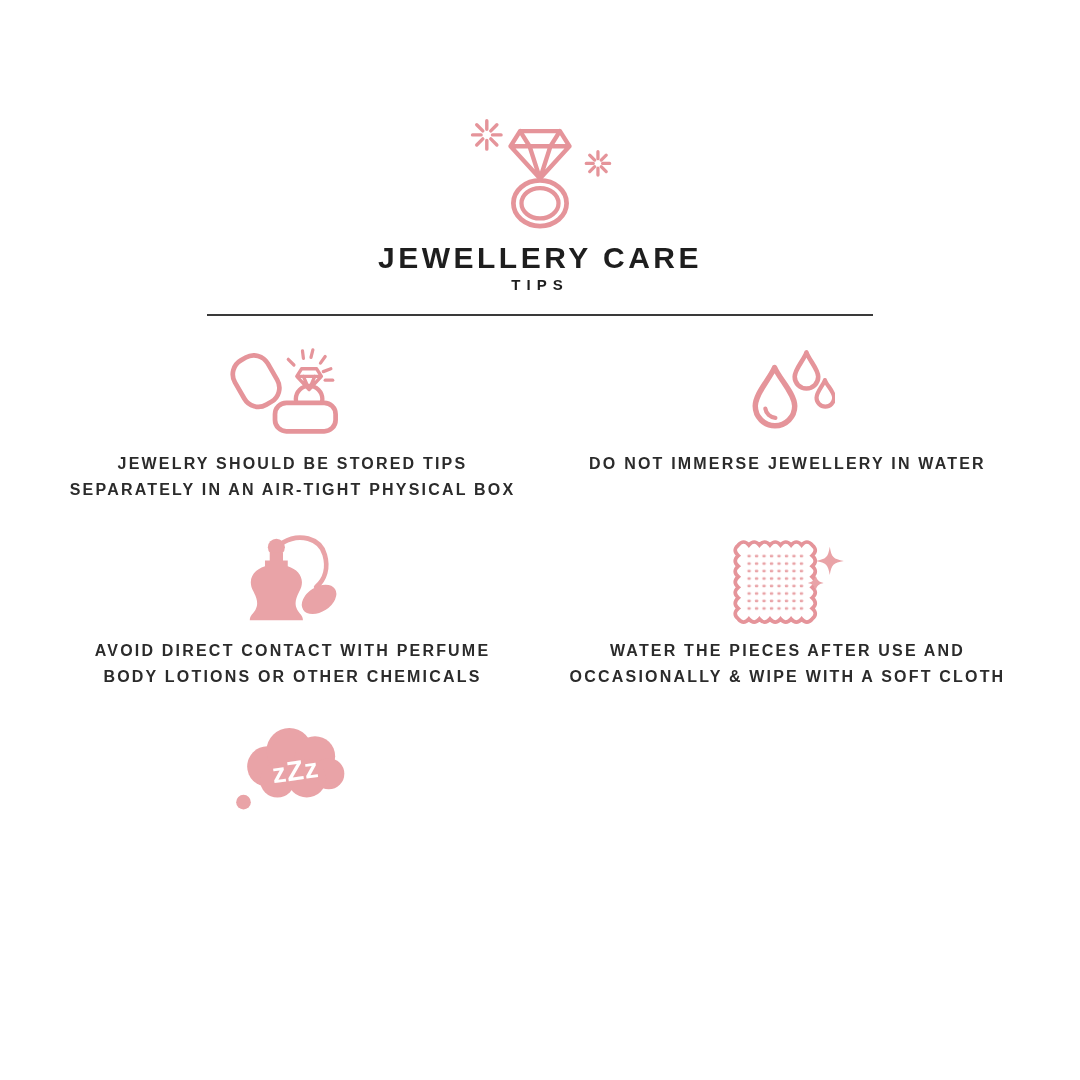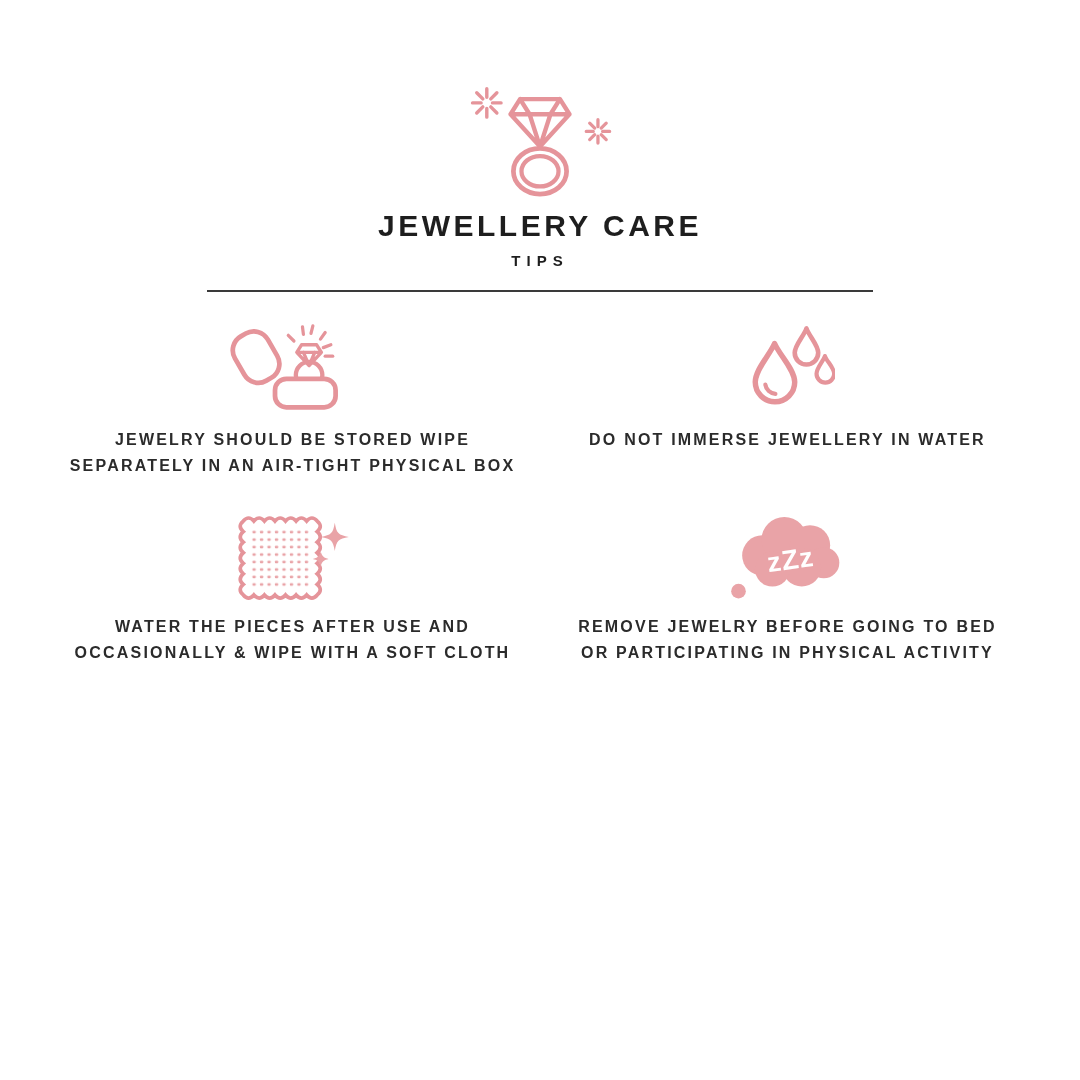--- a/index.html
+++ b/index.html
@@ -1,28 +1,28 @@
 <!DOCTYPE html>
 <html><head>
 <meta charset="utf-8">
 <style>
   html,body{margin:0;padding:0;background:#fff;}
   .page{
     width:1080px;height:1080px;background:#ffffff;overflow:hidden;
     font-family:"Liberation Sans","DejaVu Sans",sans-serif;
     color:#2b2b2b;position:relative;
   }
-  .header{padding-top:78px;text-align:center;}
+  .header{padding-top:110px;text-align:center;}
   .header-icon{display:inline-block;}
   .title{
     margin:6px 0 0 0;font-size:30px;font-weight:bold;letter-spacing:3.5px;
     color:#1e1e1e;
   }
   .subtitle{
-    margin:9px 0 0 0;font-size:15px;font-weight:bold;letter-spacing:6px;
+    margin:1px 0 0 0;font-size:15px;font-weight:bold;letter-spacing:6px;
     color:#1e1e1e;
   }
   .divider{
     width:666px;height:0;border-top:2.5px solid #3a3a3a;margin:21px auto 0 auto;
   }
   .grid{
     margin-top:26px;
     display:grid;grid-template-columns:450px 450px;column-gap:45px;
     justify-content:center;
   }
@@ -83,39 +83,54 @@
           <rect x="16" y="12" width="40" height="54" rx="17" stroke-width="5" transform="rotate(-30 36 39)"></rect>
 
           <circle cx="92" cy="58" r="14" stroke-width="4.6"></circle>
 
           <path stroke-width="3.6" d="M84,26 H100 L105,34 L92,48 L79,34 Z M79,34 H105 M86,34 L92,48 M98,34 L92,48"></path>
 
           <rect x="56" y="62" width="64" height="30" rx="12" fill="#ffffff" stroke-width="5"></rect>
         </svg>
       </div>
       <div class="tip-text">
-        <p>JEWELRY SHOULD BE STORED WIPE</p>
+        <p>JEWELRY SHOULD BE STORED TIPS</p>
         <p>SEPARATELY IN AN AIR-TIGHT PHYSICAL BOX</p>
       </div>
     </div>
 
     <div class="tip">
       <div class="tip-icon">
         <svg width="94" height="92" viewBox="0 0 112 100" fill="none" stroke="#e5949a" stroke-linecap="round" stroke-linejoin="round">
           <path stroke-width="6.5" d="M40,22 C34,36 17,53 17,68 A23.5,23.5 0 0 0 64,68 C64,53 46,36 40,22 Z"></path>
           <path stroke-width="5" d="M29,71 A13,13 0 0 0 41,82"></path>
           <path stroke-width="5.5" d="M78,4 C75,13 64,24 64,33 A14,14 0 0 0 92,33 C92,24 81,13 78,4 Z"></path>
           <path stroke-width="5" d="M100,37 C98,43 90,51 90,58 A10.5,10.5 0 0 0 111,58 C111,51 102,43 100,37 Z"></path>
         </svg>
       </div>
       <div class="tip-text">
         <p>DO NOT IMMERSE JEWELLERY IN WATER</p>
       </div>
     </div>
 
+    <div class="tip">
+      <div class="tip-icon">
+        <svg width="113" height="93" viewBox="0 0 118 98" fill="#e9a3a7">
+          <circle cx="42" cy="16" r="9"></circle>
+          <rect x="35" y="22" width="14" height="10"></rect>
+          <path d="M30,30 H54 V36 C67,40 73,51 66,63 C62,71 61,76 64,82 C66,86 70,88 70,93 H14 C14,88 18,86 20,82 C23,76 22,71 18,63 C11,51 17,40 30,36 Z"></path>
+          <path d="M49,11 C66,1 88,6 93,24 C97,38 93,50 84,58" fill="none" stroke="#e9a3a7" stroke-width="5" stroke-linecap="round"></path>
+          <ellipse cx="87" cy="71" rx="20" ry="13" transform="rotate(-33 87 71)"></ellipse>
+        </svg>
+      </div>
+      <div class="tip-text">
+        <p>AVOID DIRECT CONTACT WITH PERFUME</p>
+        <p>BODY LOTIONS OR OTHER CHEMICALS</p>
+      </div>
+    </div>
 
 
     <div class="tip">
       <div class="tip-icon">
         <svg width="128" height="95" viewBox="0 0 145 108">
           <defs>
             <pattern id="clothdots" width="8.5" height="8.5" patternUnits="userSpaceOnUse">
               <rect x="1" y="1.5" width="3.6" height="3" rx="0.8" fill="#e9a3a7"></rect>
             </pattern>
           </defs>
@@ -140,20 +155,16 @@
           <circle cx="47" cy="55" r="22"></circle>
           <circle cx="71" cy="38" r="25"></circle>
           <circle cx="99" cy="44" r="22"></circle>
           <circle cx="114" cy="63" r="17"></circle>
           <circle cx="90" cy="68" r="21"></circle>
           <circle cx="58" cy="70" r="19"></circle>
           <circle cx="21" cy="94" r="8"></circle>
           <text x="78" y="70" text-anchor="middle" transform="rotate(-8 78 62)" font-size="30" font-weight="bold" letter-spacing="1" fill="#ffffff">zZz</text>
         </svg>
       </div>
-      <div class="tip-text">
-        <p>REMOVE JEWELRY BEFORE GOING TO BED</p>
-        <p>OR PARTICIPATING IN PHYSICAL ACTIVITY</p>
-      </div>
     </div>
 
   </div>
 </div>
 
 </body></html>

